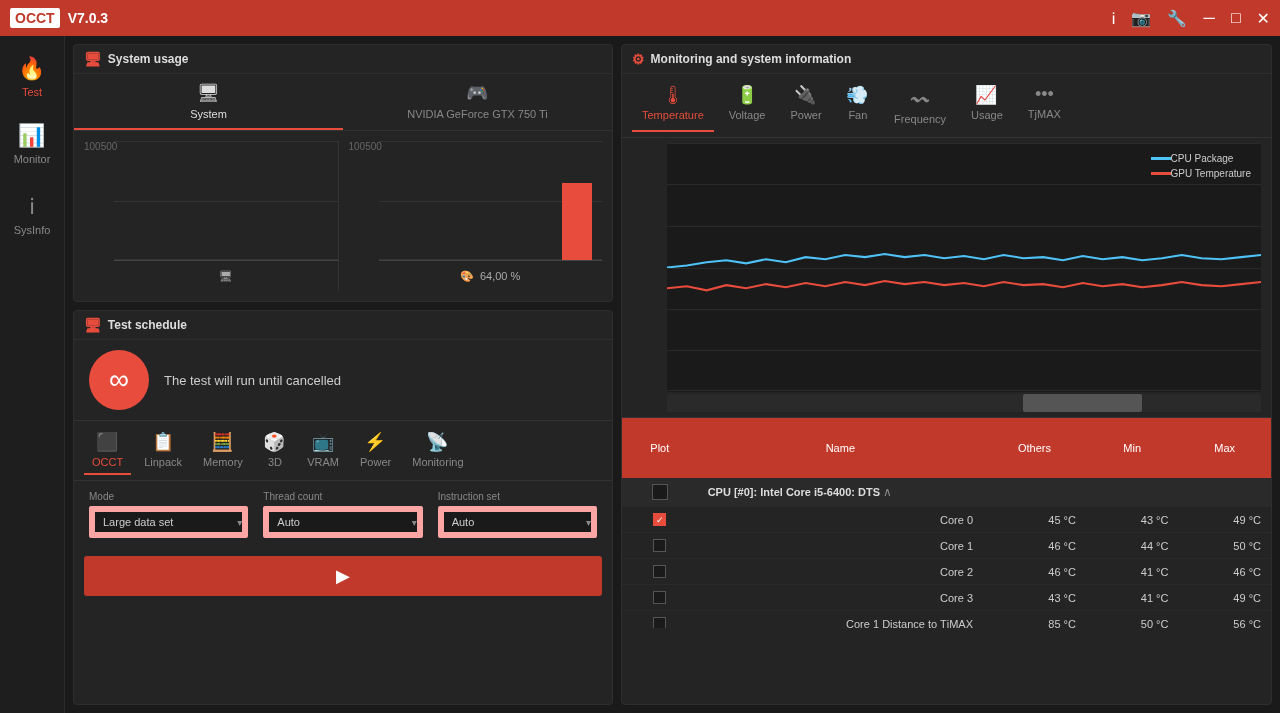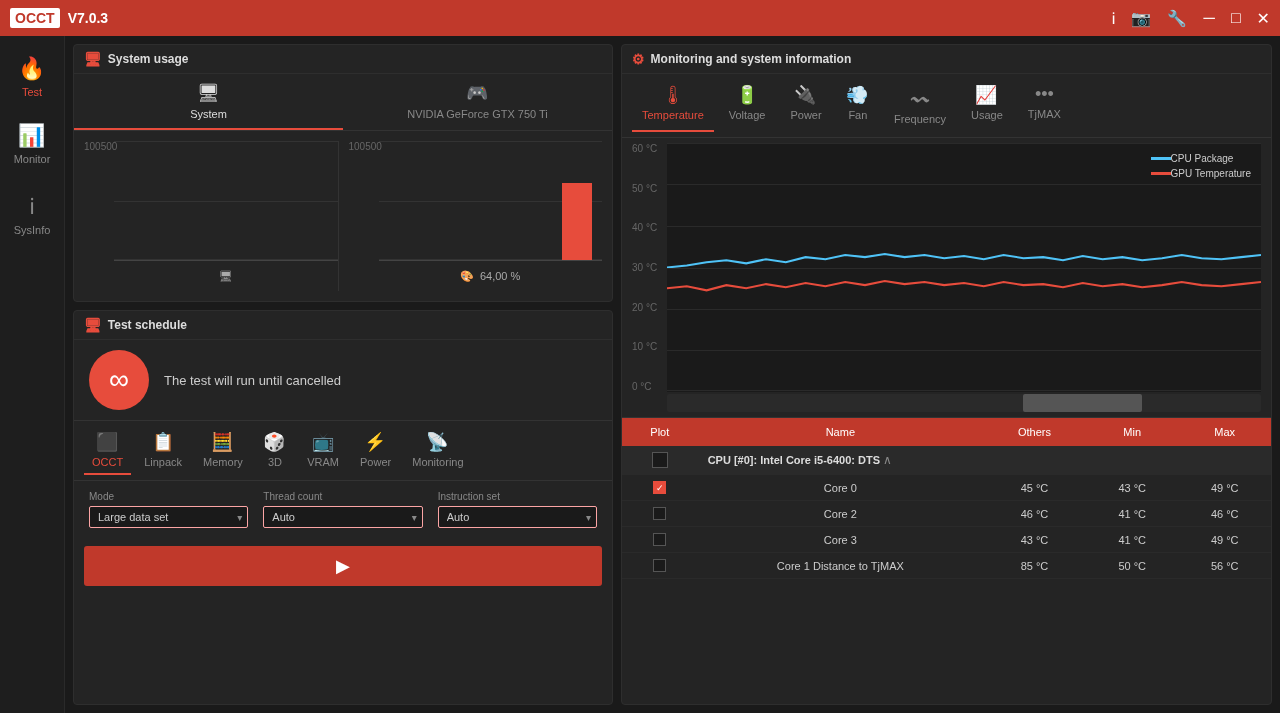--- a/index.html
+++ b/index.html
@@ -266,21 +266,21 @@
       flex-direction: column;
       gap: 4px;
       flex: 1;
     }
     .option-label {
       font-size: 10px;
       color: #888;
     }
     .option-select {
       background: #1a1a1a;
-      border: 1px solid #fca5a5;
+      border: 6px solid #fca5a5;
       color: #ccc;
       padding: 4px 8px;
       font-size: 11px;
       border-radius: 2px;
       cursor: pointer;
       appearance: none;
       -webkit-appearance: none;
       width: 100%;
     }
     .select-wrapper {
@@ -419,29 +419,29 @@
     }
 
     
     .data-table {
       width: 100%;
       border-collapse: collapse;
     }
     .data-table th {
       background: #c0392b;
       color: #fff;
-      padding: 8px 10px;
+      padding: 24px 10px;
       text-align: center;
       font-size: 11px;
       font-weight: normal;
       margin-left: 16px;
     }
     .data-table td {
       padding: 6px 10px;
-      text-align: center;
+      text-align: right;
       font-size: 11px;
       color: #ccc;
       border-bottom: 1px solid #2a2a2a;
     }
     .data-table .row-header td {
       background: #2a2a2a;
       color: #ddd;
       font-weight: bold;
     }
     .table-scroll {
@@ -702,29 +702,20 @@
               <span>Usage</span>
             </div>
             <div class="monitor-tab">
               <span class="monitor-tab-icon">•••</span>
               <span>TjMAX</span>
             </div>
           </div>
 
           <div class="temp-chart-area">
             <div class="temp-chart-inner">
-              <div class="temp-y-labels">
-                <span>60 °C</span>
-                <span>50 °C</span>
-                <span>40 °C</span>
-                <span>30 °C</span>
-                <span>20 °C</span>
-                <span>10 °C</span>
-                <span>0 °C</span>
-              </div>
               <div class="temp-chart-plot">
                 
                 <div class="temp-grid-line" style="top:0%"></div>
                 <div class="temp-grid-line" style="top:16.6%"></div>
                 <div class="temp-grid-line" style="top:33.3%"></div>
                 <div class="temp-grid-line" style="top:50%"></div>
                 <div class="temp-grid-line" style="top:66.6%"></div>
                 <div class="temp-grid-line" style="top:83.3%"></div>
                 <div class="temp-grid-line" style="top:99%"></div>
                 
@@ -783,20 +774,31 @@
                     <div class="checkbox-cell">
                         <div class="cb checked"></div>
                       </div>
                   </td>
                   <td>Core 0</td>
                   <td>45 °C</td>
                   <td>43 °C</td>
                   <td>49 °C</td>
                 </tr>
 
+                <tr>
+                  <td>
+                    <div class="checkbox-cell">
+                        <div class="cb"></div>
+                      </div>
+                  </td>
+                  <td>Core 1</td>
+                  <td>46 °C</td>
+                  <td>44 °C</td>
+                  <td>50 °C</td>
+                </tr>
 
                 <tr>
                   <td>
                     <div class="checkbox-cell">
                         <div class="cb"></div>
                       </div>
                   </td>
                   <td>Core 2</td>
                   <td>46 °C</td>
                   <td>41 °C</td>

